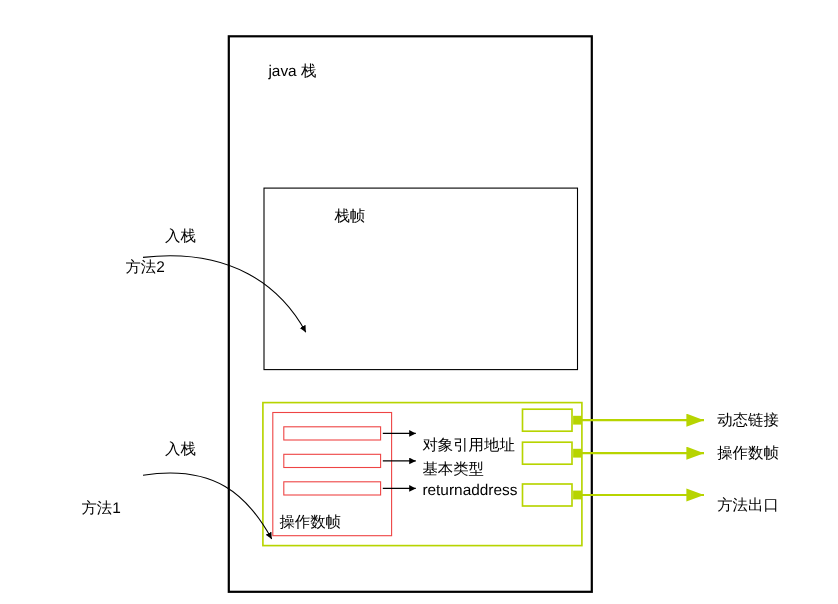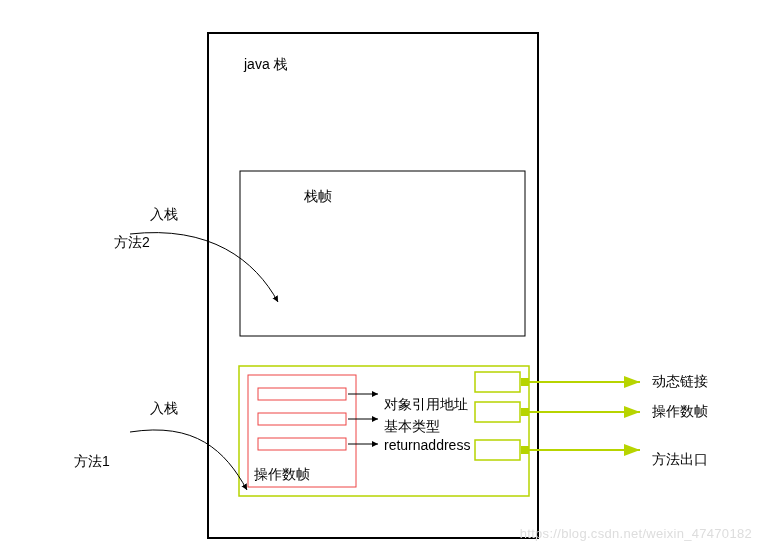--- a/index.html
+++ b/index.html
@@ -100,14 +100,13 @@
 
 <div class="label" style="left:384px; top:386px;margin-top:32px;">基本类型</div>
 <div class="label" style="left:384px; top:396px;">对象引用地址</div>
 <div class="label" style="left:384px; top:437px; font-family:Liberation Sans, sans-serif;">returnaddress</div>
 <div class="label" style="left:254px; top:466px;">操作数帧</div>
 
 <div class="label" style="left:652px; top:373px;">动态链接</div>
 <div class="label" style="left:652px; top:403px;">操作数帧</div>
 <div class="label" style="left:652px; top:451px;">方法出口</div>
 
-<div class="watermark">https://blog.csdn.net/weixin_47470182</div>
 </div>
 
 </body></html>

